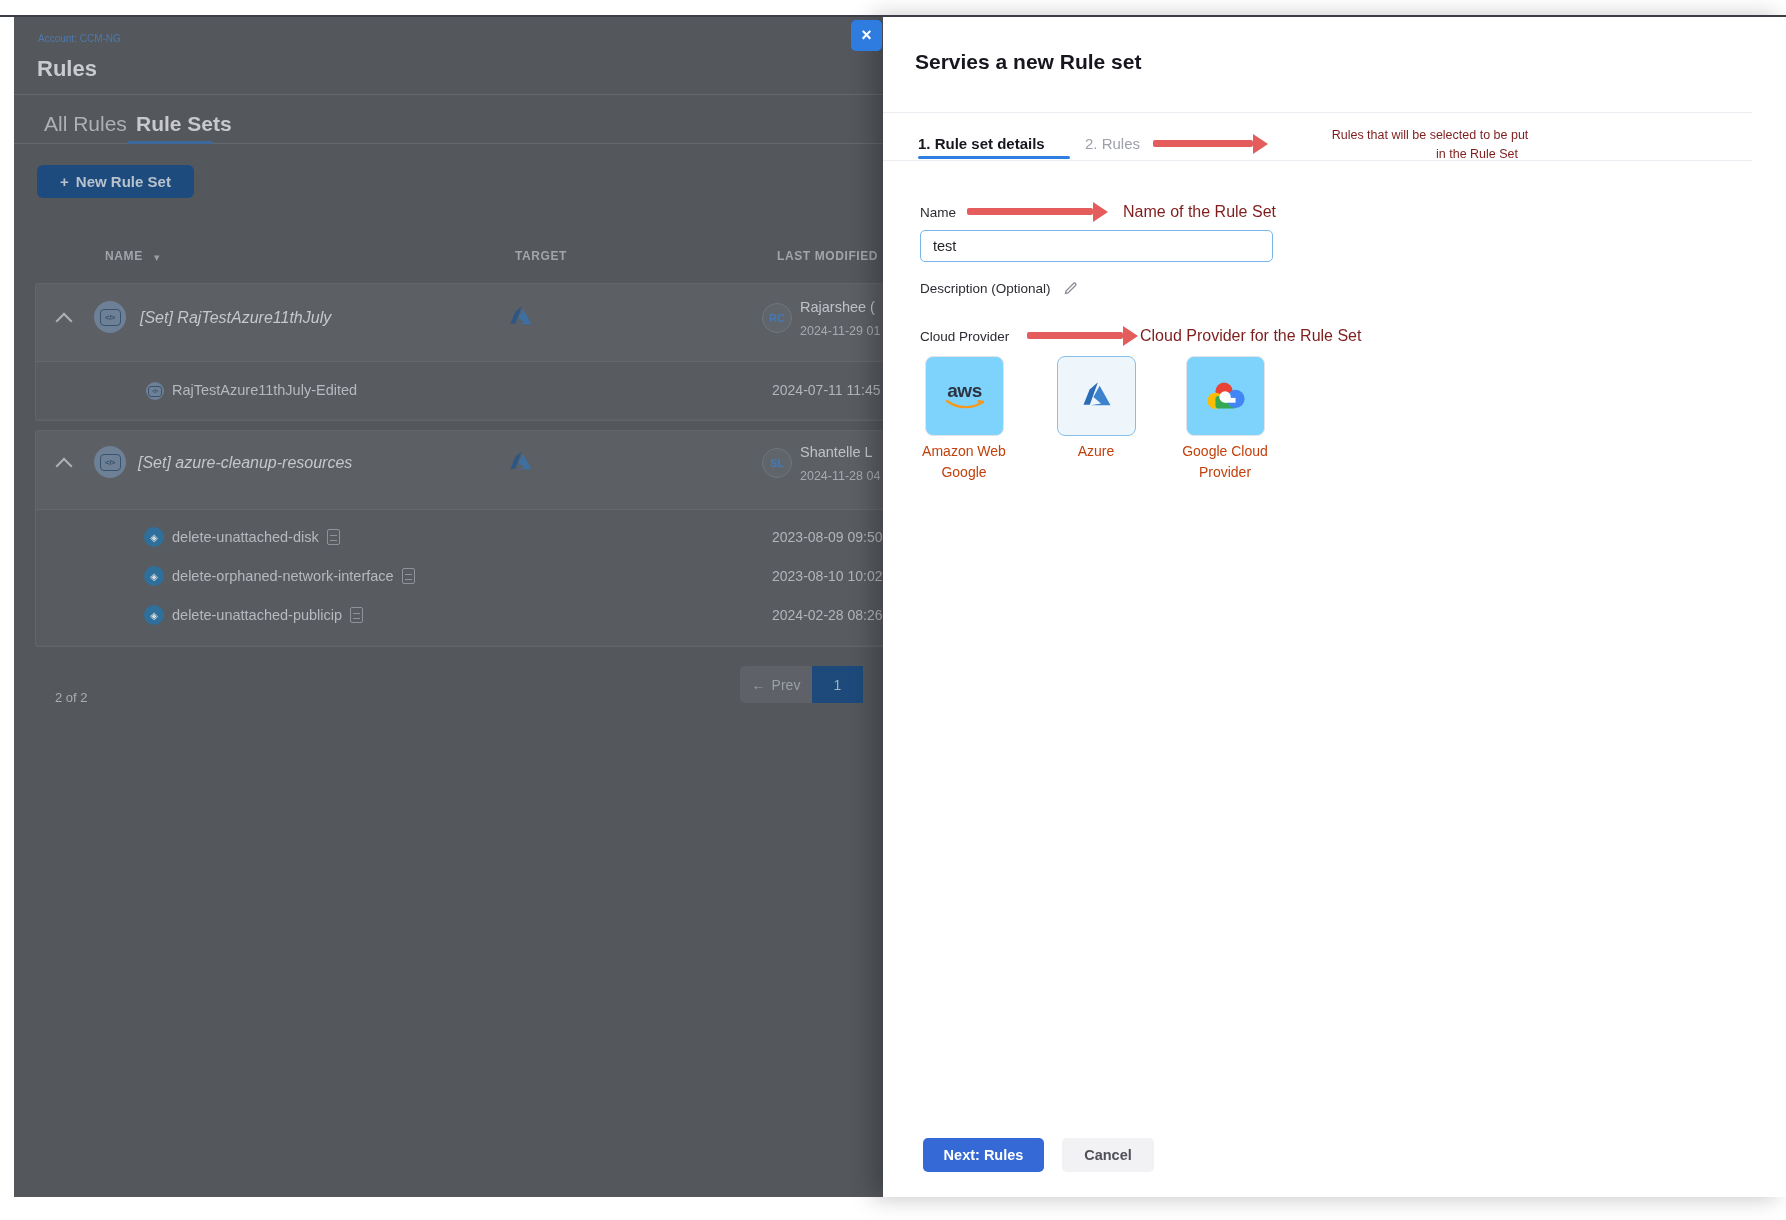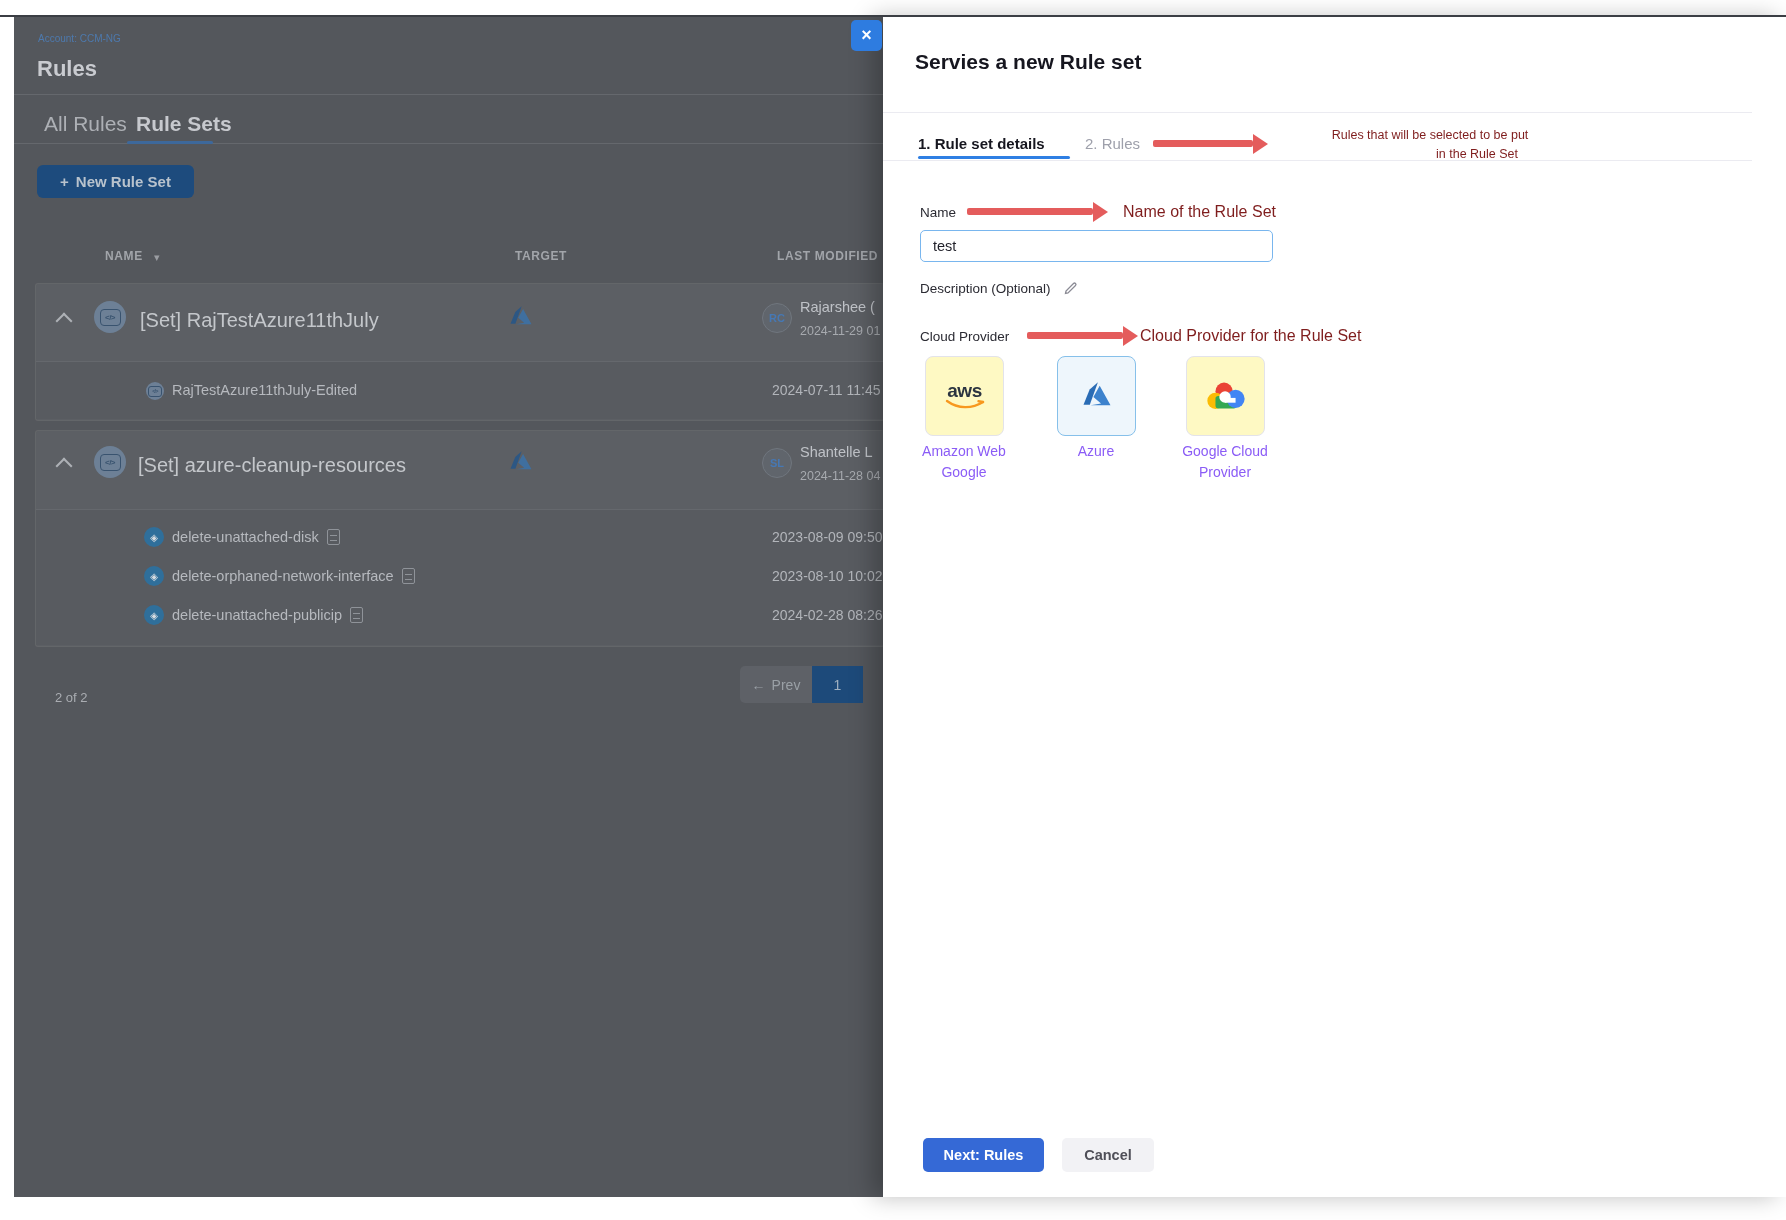--- a/index.html
+++ b/index.html
@@ -27,21 +27,21 @@
   .card1{top:283px;height:136px;}
   .card2{top:430px;height:215px;}
   .card-divider{position:absolute;left:0;width:848px;height:1px;background:#65686d;}
   .sub-band{position:absolute;left:0;width:848px;background:#585b60;}
   .chev{position:absolute;width:10px;height:10px;border-top:2px solid #aeb1b6;border-right:2px solid #aeb1b6;transform:rotate(-45deg);}
   .gcircle{position:absolute;width:32px;height:32px;border-radius:50%;background:#6d8096;display:flex;align-items:center;justify-content:center;}
   .gglyph{width:19px;height:15px;border:1.6px solid #39536f;border-radius:4px;color:#39536f;
           font-size:8px;font-weight:bold;display:flex;align-items:center;justify-content:center;letter-spacing:-0.5px;}
   .gcircle.small{width:18px;height:18px;}
   .gcircle.small .gglyph{width:12px;height:9px;font-size:5px;border-width:1.2px;border-radius:3px;}
-  .gtitle{position:absolute;font-size:20px;color:#c4c7cb;}
+  .gtitle{position:absolute;font-size:16px;color:#c4c7cb;font-style:italic;}
   .subname{position:absolute;font-size:14.5px;color:#b6b9be;display:flex;align-items:center;gap:8px;}
   .dcircle{position:absolute;width:20px;height:20px;border-radius:50%;background:#2f6f9b;color:#d8dce0;
            font-size:10px;display:flex;align-items:center;justify-content:center;}
   .doc-ico{width:11px;height:14px;border:1.5px solid #8f9399;border-radius:2px;
            background:repeating-linear-gradient(#585b60 0 2px, #8f9399 2px 3px, #585b60 3px 5px);background-size:7px 8px;background-position:2px 3px;background-repeat:no-repeat;}
   .avatar{position:absolute;width:28px;height:28px;border-radius:50%;background:#60656c;border:1px solid #70767e;
           color:#4678b4;font-size:11px;font-weight:bold;display:flex;align-items:center;justify-content:center;}
   .mod-name{position:absolute;font-size:14.5px;color:#bfc2c7;white-space:nowrap;}
   .mod-date{position:absolute;font-size:12.5px;color:#a7aaaf;white-space:nowrap;}
   .sub-date{position:absolute;font-size:14px;color:#b2b5ba;white-space:nowrap;}
@@ -66,24 +66,24 @@
   .arrow-head{width:0;height:0;border-top:10px solid transparent;border-bottom:10px solid transparent;
               border-left:15px solid #e45c5c;z-index:12;}
   .ann{color:#7f1d1d;font-weight:normal;z-index:12;white-space:nowrap;}
   .ann-small{font-size:12.5px;text-align:center;}
   .ann-big{font-size:16px;}
   .f-label{font-size:13.5px;color:#2b2b33;z-index:11;}
   .name-input{left:920px;top:230px;width:353px;height:32px;border:1.5px solid #79b6ee;border-radius:5px;
               background:#fff;z-index:11;box-sizing:border-box;padding:0 12px;font-size:14.5px;color:#1f1f28;
               font-family:"Liberation Sans", sans-serif;outline:none;}
   .pencil{z-index:11;}
-  .pcard{width:79px;height:80px;background:#fef9c3;border:1.5px solid #e3e3ea;border-radius:8px;z-index:11;
+  .pcard{width:79px;height:80px;background:#7dd3fc;border:1.5px solid #e3e3ea;border-radius:8px;z-index:11;
          display:flex;align-items:center;justify-content:center;box-sizing:border-box;}
   .pcard.selected{background:#eef6fc;border-color:#86c0ea;}
-  .pcard-label{top:441px;width:120px;text-align:center;font-size:14px;color:#8b5cf6;line-height:21px;z-index:11;}
+  .pcard-label{top:441px;width:120px;text-align:center;font-size:14px;color:#c2410c;line-height:21px;z-index:11;}
   .aws-logo{display:flex;flex-direction:column;align-items:center;}
   .aws-text{font-size:19px;font-weight:bold;color:#2b3440;letter-spacing:-0.5px;line-height:16px;}
   .next-btn{left:923px;top:1138px;width:121px;height:34px;background:#3569d6;border-radius:5px;z-index:11;
             display:flex;align-items:center;justify-content:center;color:#fff;font-size:14.5px;font-weight:bold;}
   .cancel-btn{left:1062px;top:1138px;width:92px;height:34px;background:#f2f2f5;border-radius:5px;z-index:11;
             display:flex;align-items:center;justify-content:center;color:#4f4f58;font-size:14.5px;font-weight:bold;}
 </style>
 </head>
 <body>
 

